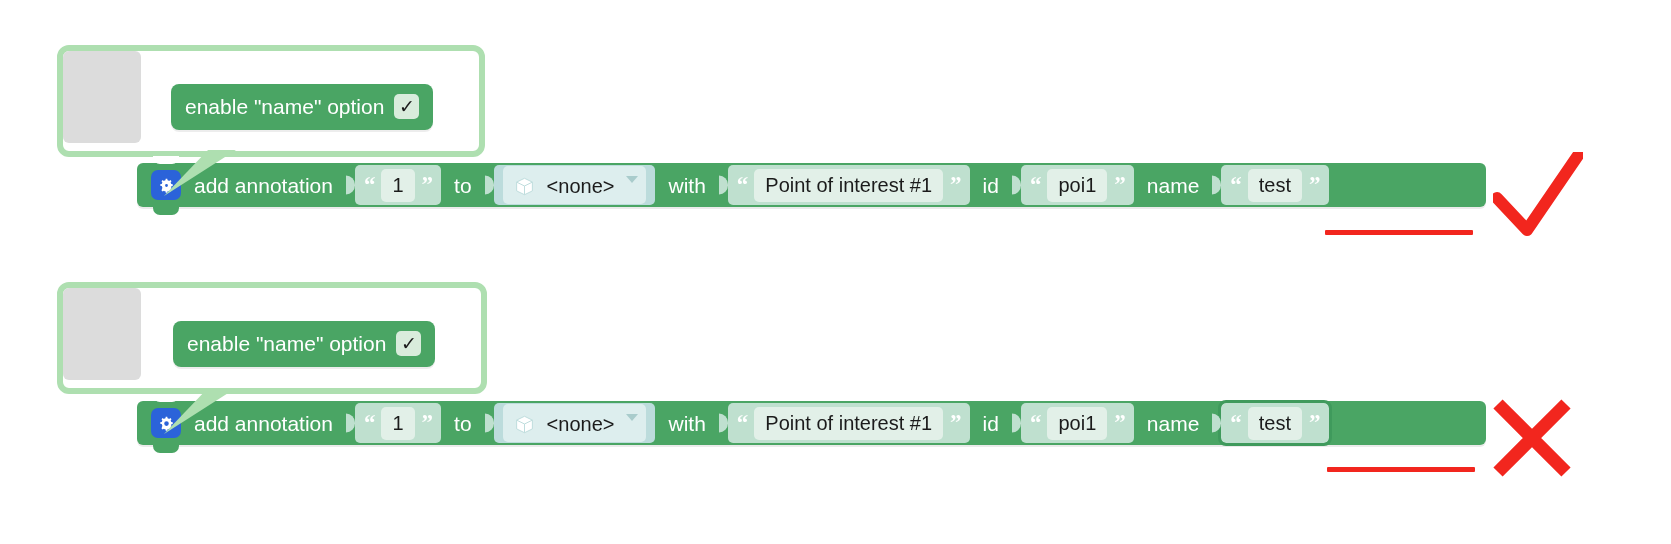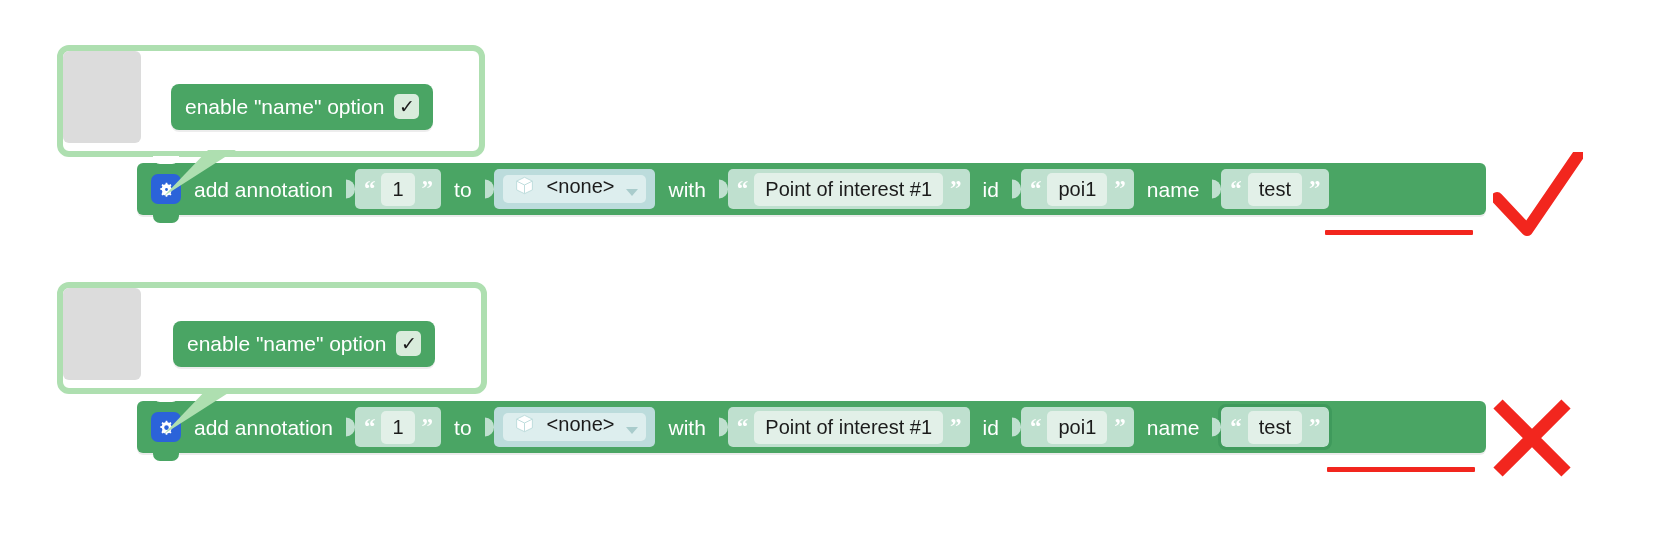--- a/index.html
+++ b/index.html
@@ -93,21 +93,21 @@
     align-items: center;
     justify-content: center;
     color: #1b1b1b;
     font-size: 19px;
     line-height: 1;
   }
 
   
   .stmt {
     position: absolute;
-    height: 52px;
+    height: 44px;
     background: #4aa564;
     border-radius: 6px;
     display: flex;
     align-items: center;
     padding-left: 14px;
     gap: 0px;
     z-index: 7;
     box-shadow: 0 2px 0 rgba(0,0,0,0.08);
   }
   .stmt-notch {
@@ -206,24 +206,24 @@
     flex: 0 0 auto;
     padding: 0 9px;
     gap: 9px;
   }
   .dropdown-field {
     background: #ddeeee;
     border-radius: 5px;
     color: #1b1b1b;
     font-size: 20px;
     line-height: 1;
-    padding: 0 8px 7px 11px;
+    padding: 10px 8px 7px 11px;
     white-space: nowrap;
     display: flex;
-    align-items: flex-end;
+    align-items: flex-start;
     gap: 12px;
   }
   .dd-arrow {
     width: 0; height: 0;
     border-left: 6px solid transparent;
     border-right: 6px solid transparent;
     border-top: 7px solid #a9cccc;
     flex: 0 0 auto;
   }
 

